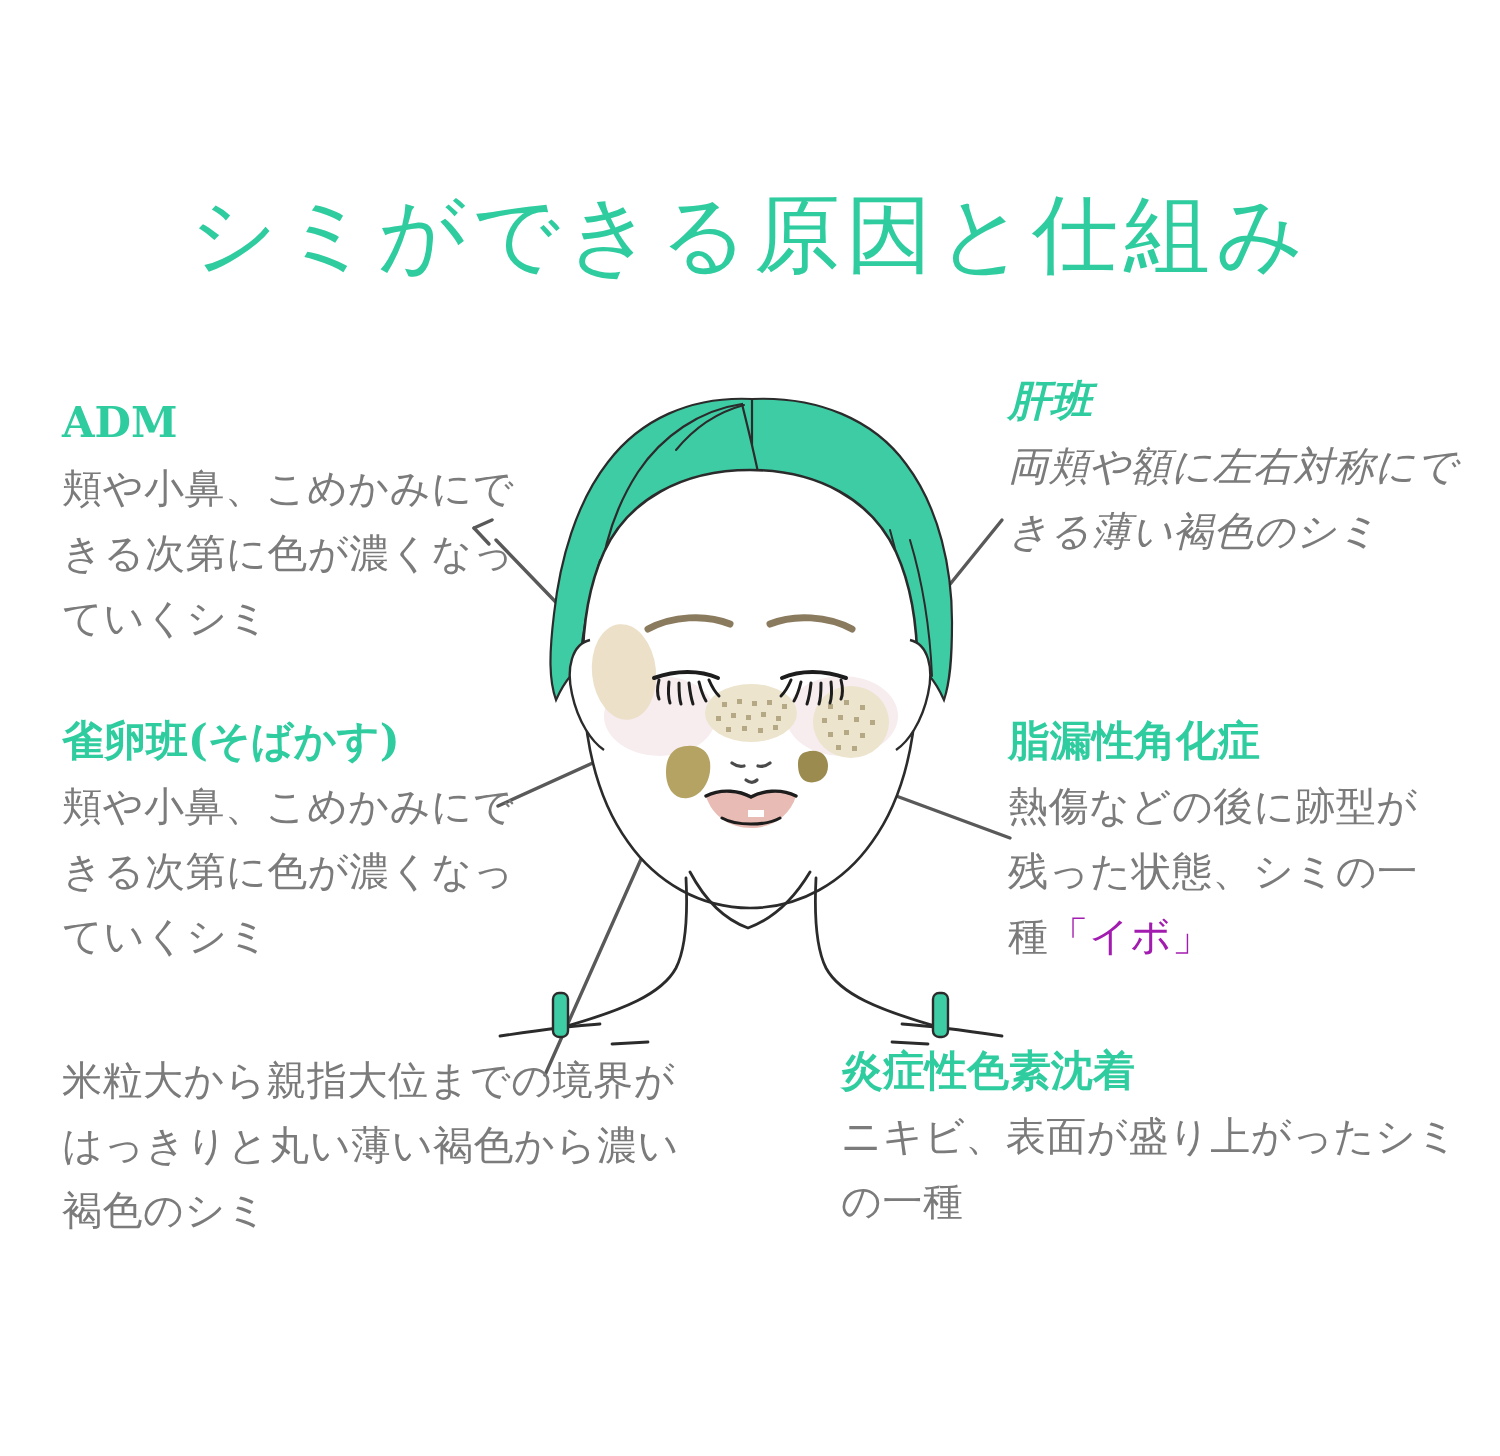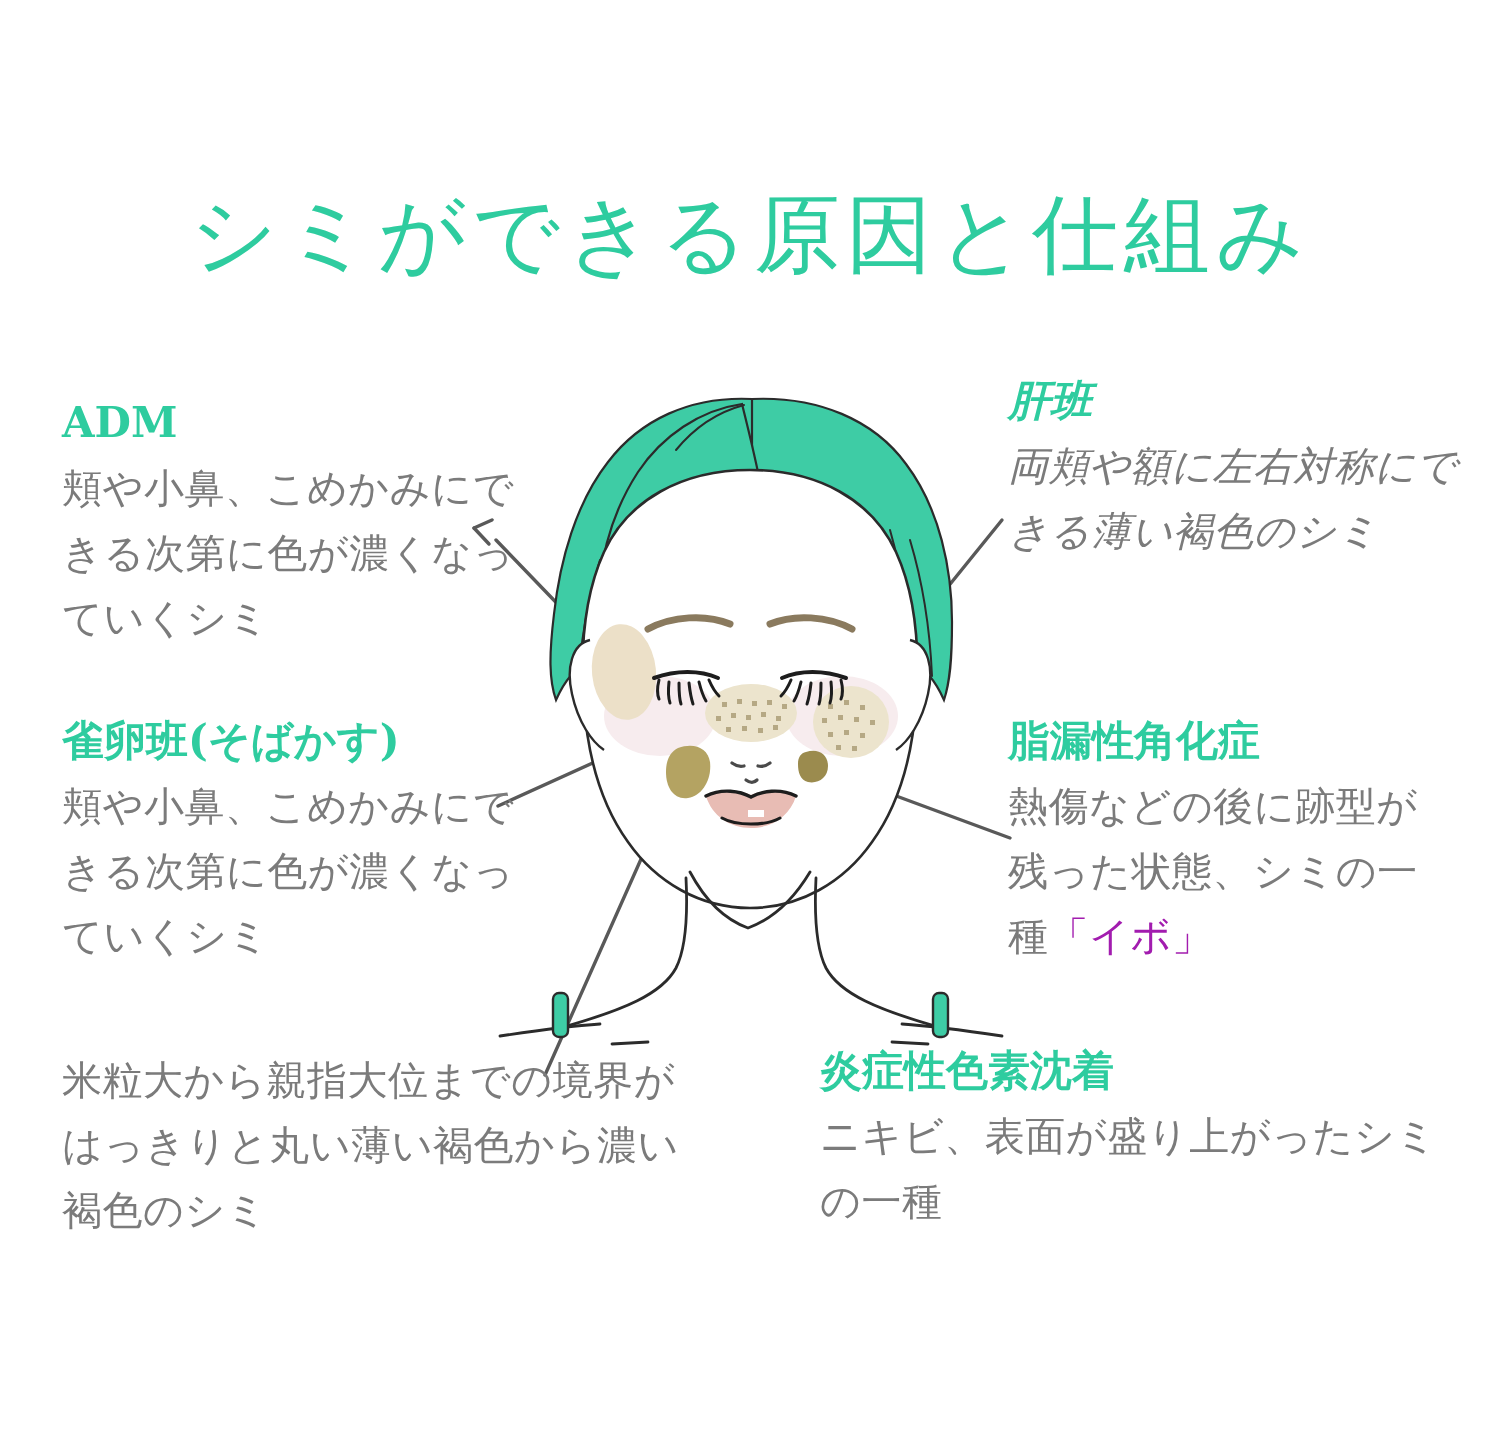--- a/index.html
+++ b/index.html
@@ -43,21 +43,21 @@
     letter-spacing:0.5px;
   }
   .block .body .hl{color:#a21caf;}
 
   
   #blk-adm       {left:62px;  top:400px;  width:470px;}
   #blk-jakuranhan{left:62px;  top:718px;  width:480px;}
   #blk-rojin     {left:62px;  top:1048px; width:640px;}
   #blk-kanpan    {left:1008px;top:378px;  width:450px;font-style:italic;}
   #blk-shiro     {left:1008px;top:718px;  width:450px;}
-  #blk-ensho     {left:820px; top:1048px; width:630px;}
+  #blk-ensho     {left:841px; top:1048px; width:630px;}
 
   #face-wrap{position:absolute;left:0;top:0;width:1500px;height:1456px;pointer-events:none;}
   svg.illus{display:block;}
 </style>
 </head>
 <body>
 
 <div id="stage">
 
   <div class="title">シミができる原因と仕組み</div>

